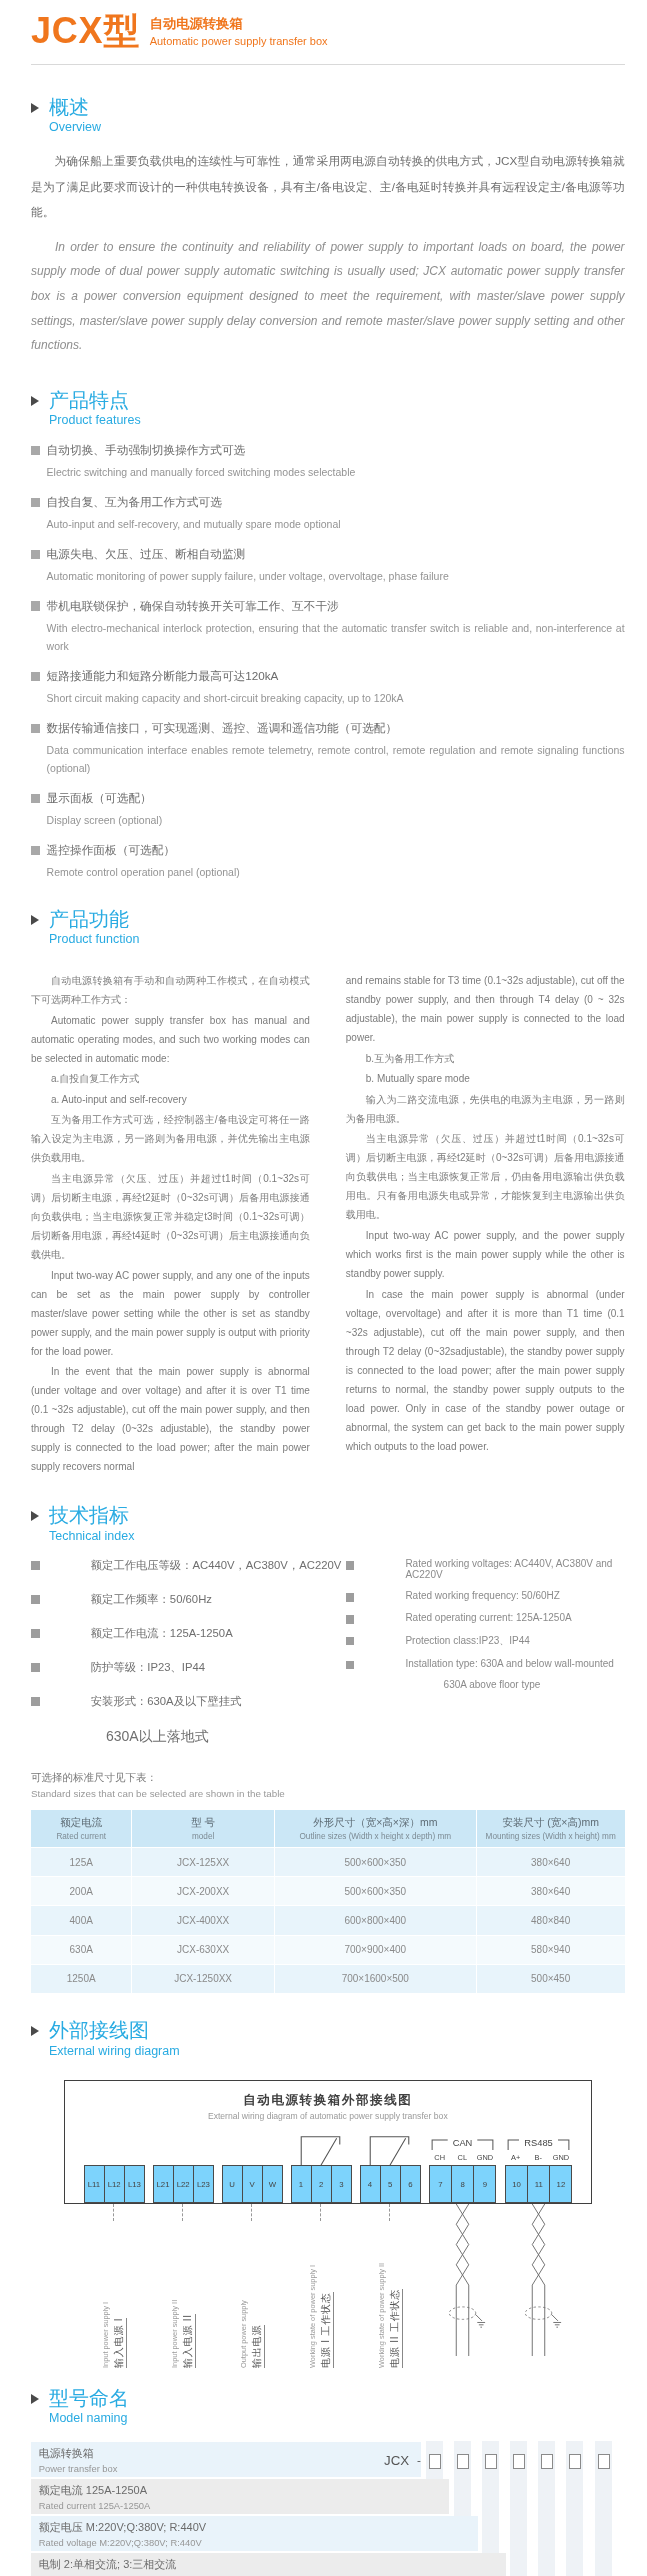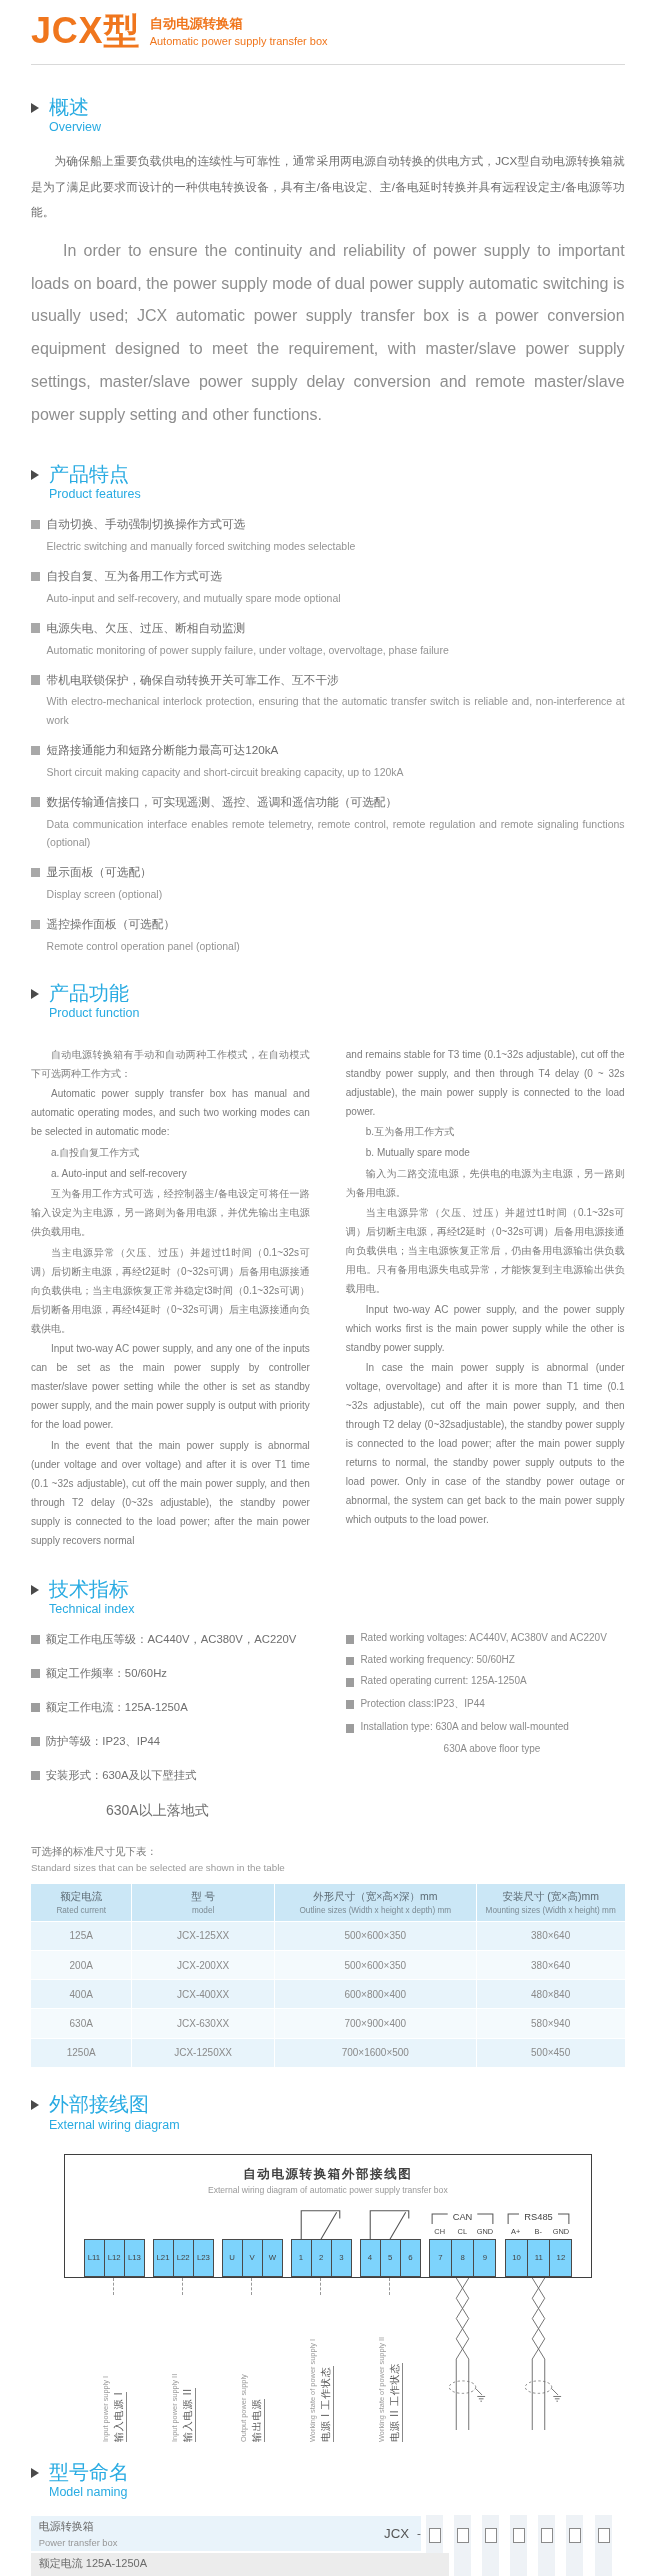--- a/index.html
+++ b/index.html
@@ -15,39 +15,39 @@
   .rule{border-top:1.6px solid #d9d9d9;margin:15.6px 0 0 0;}
 
   
   .sec{display:flex;gap:10px;align-items:flex-start;}
   .tri{width:0;height:0;border-left:8.6px solid #4a4a4a;border-top:5.5px solid transparent;border-bottom:5.5px solid transparent;margin-top:7px;flex:none;}
   .sec-cn{font-size:20px;color:#29abe2;line-height:1.1;}
   .sec-en{font-size:12.5px;color:#29abe2;margin-top:2.3px;}
 
   
   .p-cn{font-size:11.7px;line-height:2.15;color:#6e6e6e;text-align:justify;text-indent:2em;margin:14px 0 0 0;}
-  .p-en{font-size:16px;line-height:2.05;color:#8e8e8e;text-align:justify;text-indent:2em;margin:11px 0 0 0;}
+  .p-en{font-size:12px;line-height:2.05;color:#8e8e8e;text-align:justify;text-indent:2em;margin:11px 0 0 0;font-style:italic;}
 
   
   .feat{margin-bottom:11.7px;}
   .feat-cn{display:flex;font-size:11.7px;color:#6c6c6c;line-height:1.6;}
   .bullet{flex:none;width:9.4px;height:9.4px;background:#a8a8a8;margin:4.7px 6.2px 0 0;}
   .feat-en{margin-left:15.6px;font-size:10.5px;color:#949494;line-height:1.75;margin-top:3.1px;text-align:justify;}
 
   
   .cols{display:flex;gap:36px;margin-top:25px;}
   .col{flex:1;min-width:0;}
   .col p{font-size:10px;line-height:1.9;color:#7c7c7c;text-align:justify;text-indent:2em;margin:0 0 1.6px 0;}
   .col-r p:first-child{text-indent:0;}
 
   
   .tech{display:flex;margin-top:15.6px;}
   .tech-l{width:53%;}
   .tech-r{width:47%;}
-  .ti{display:flex;font-size:11.3px;color:#6f6f6f;}
+  .ti{display:flex;font-size:11.3px;color:#6f6f6f;gap:45px;}
   .tech-l .ti{margin-bottom:19px;}
   .tech-r .ti{margin-bottom:10px;font-size:10px;color:#8b8b8b;}
   .sbul{flex:none;width:8.6px;height:8.6px;background:#9d9d9d;margin:3.1px 6.2px 0 0;}
   .ti-sub{margin-left:15px;}
   .tech-l .ti-sub{font-size:14px;color:#6f6f6f;margin-left:75px;margin-bottom:7.8px;}
   .tech-r .ti-sub{font-size:10px;color:#8b8b8b;margin-left:98px;margin-bottom:7.8px;}
   .ti-sub:empty{display:none;}
 
   
   .note-cn{font-size:10.5px;color:#777;margin:17px 0 0 0;}

